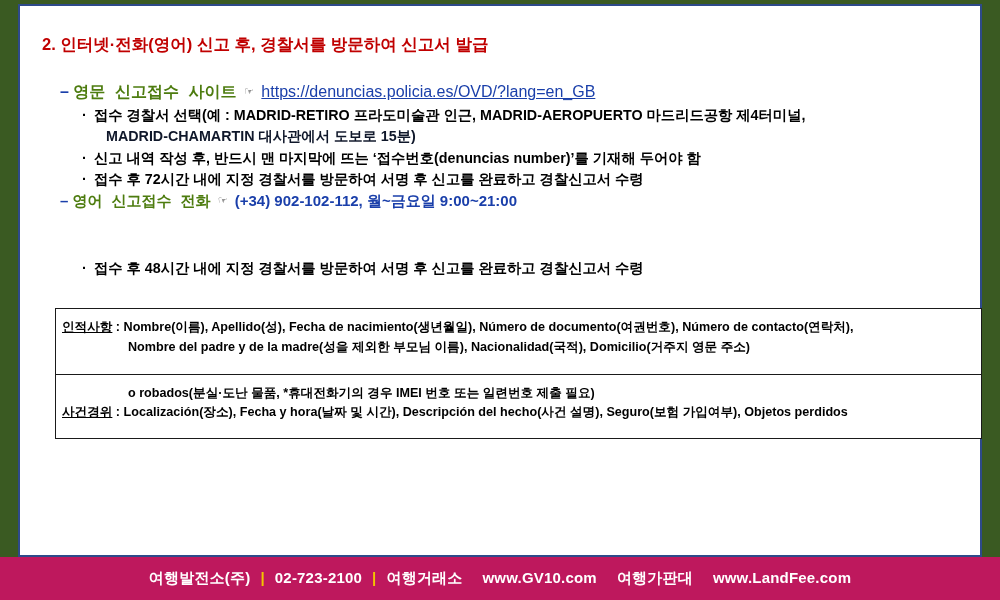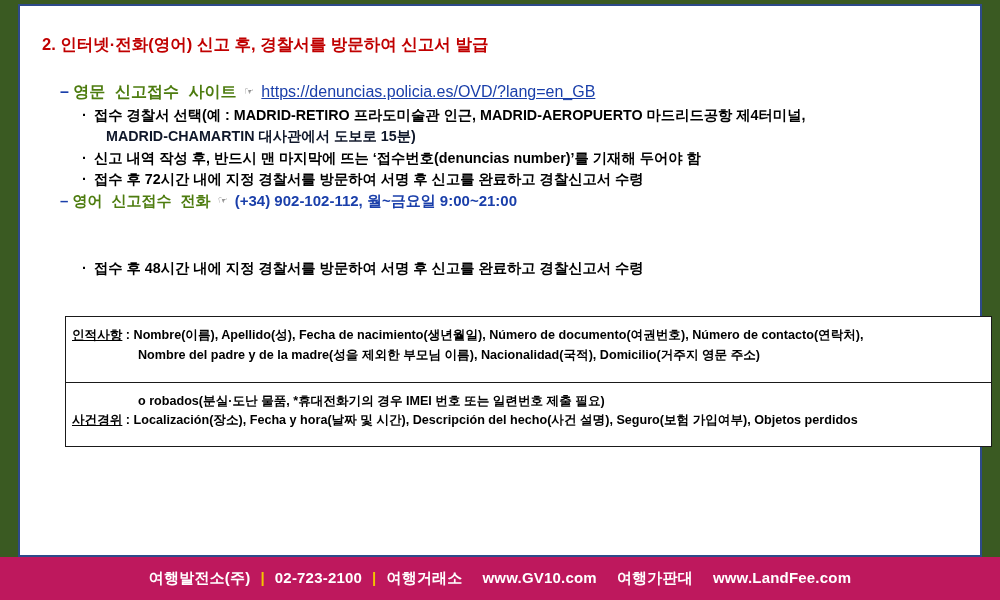--- a/index.html
+++ b/index.html
@@ -101,26 +101,25 @@
     color:#c00000;
     font-size:15.5px;
     font-weight:bold;
     white-space:nowrap;
   }
   .h-sub .sq{font-size:12px;vertical-align:1px;padding-right:6px;}
 
   
   #info-table{
     position:absolute;
-    left:45px;top:302px;
+    left:35px;top:302px;
     width:927px;height:131px;
     border:1.5px solid #1a1a1a;
     box-sizing:border-box;
     background:#ffffff;
-    margin-top:8px;
   }
   .trow{
     position:relative;
     box-sizing:border-box;
     height:50%;
     padding:9px 0 0 6px;
   }
   .trow.second{border-top:1.5px solid #1a1a1a;}
   .tline{
     font-size:12.6px;

